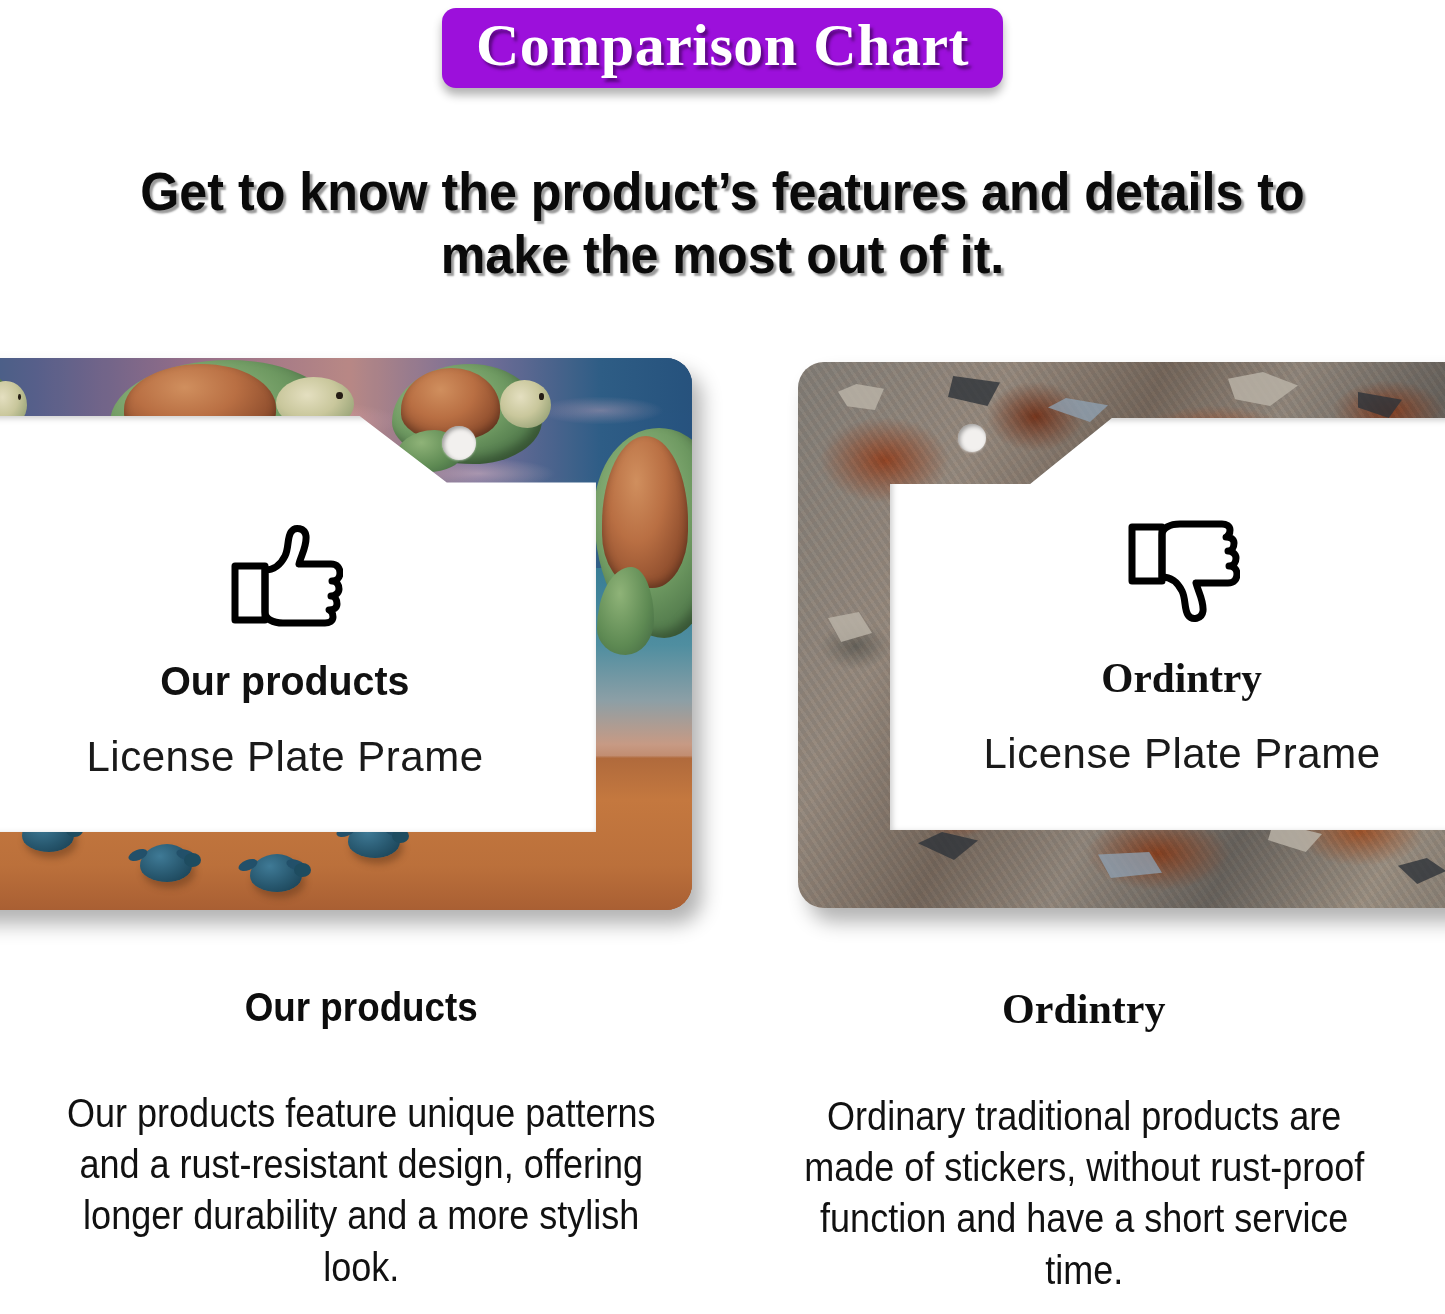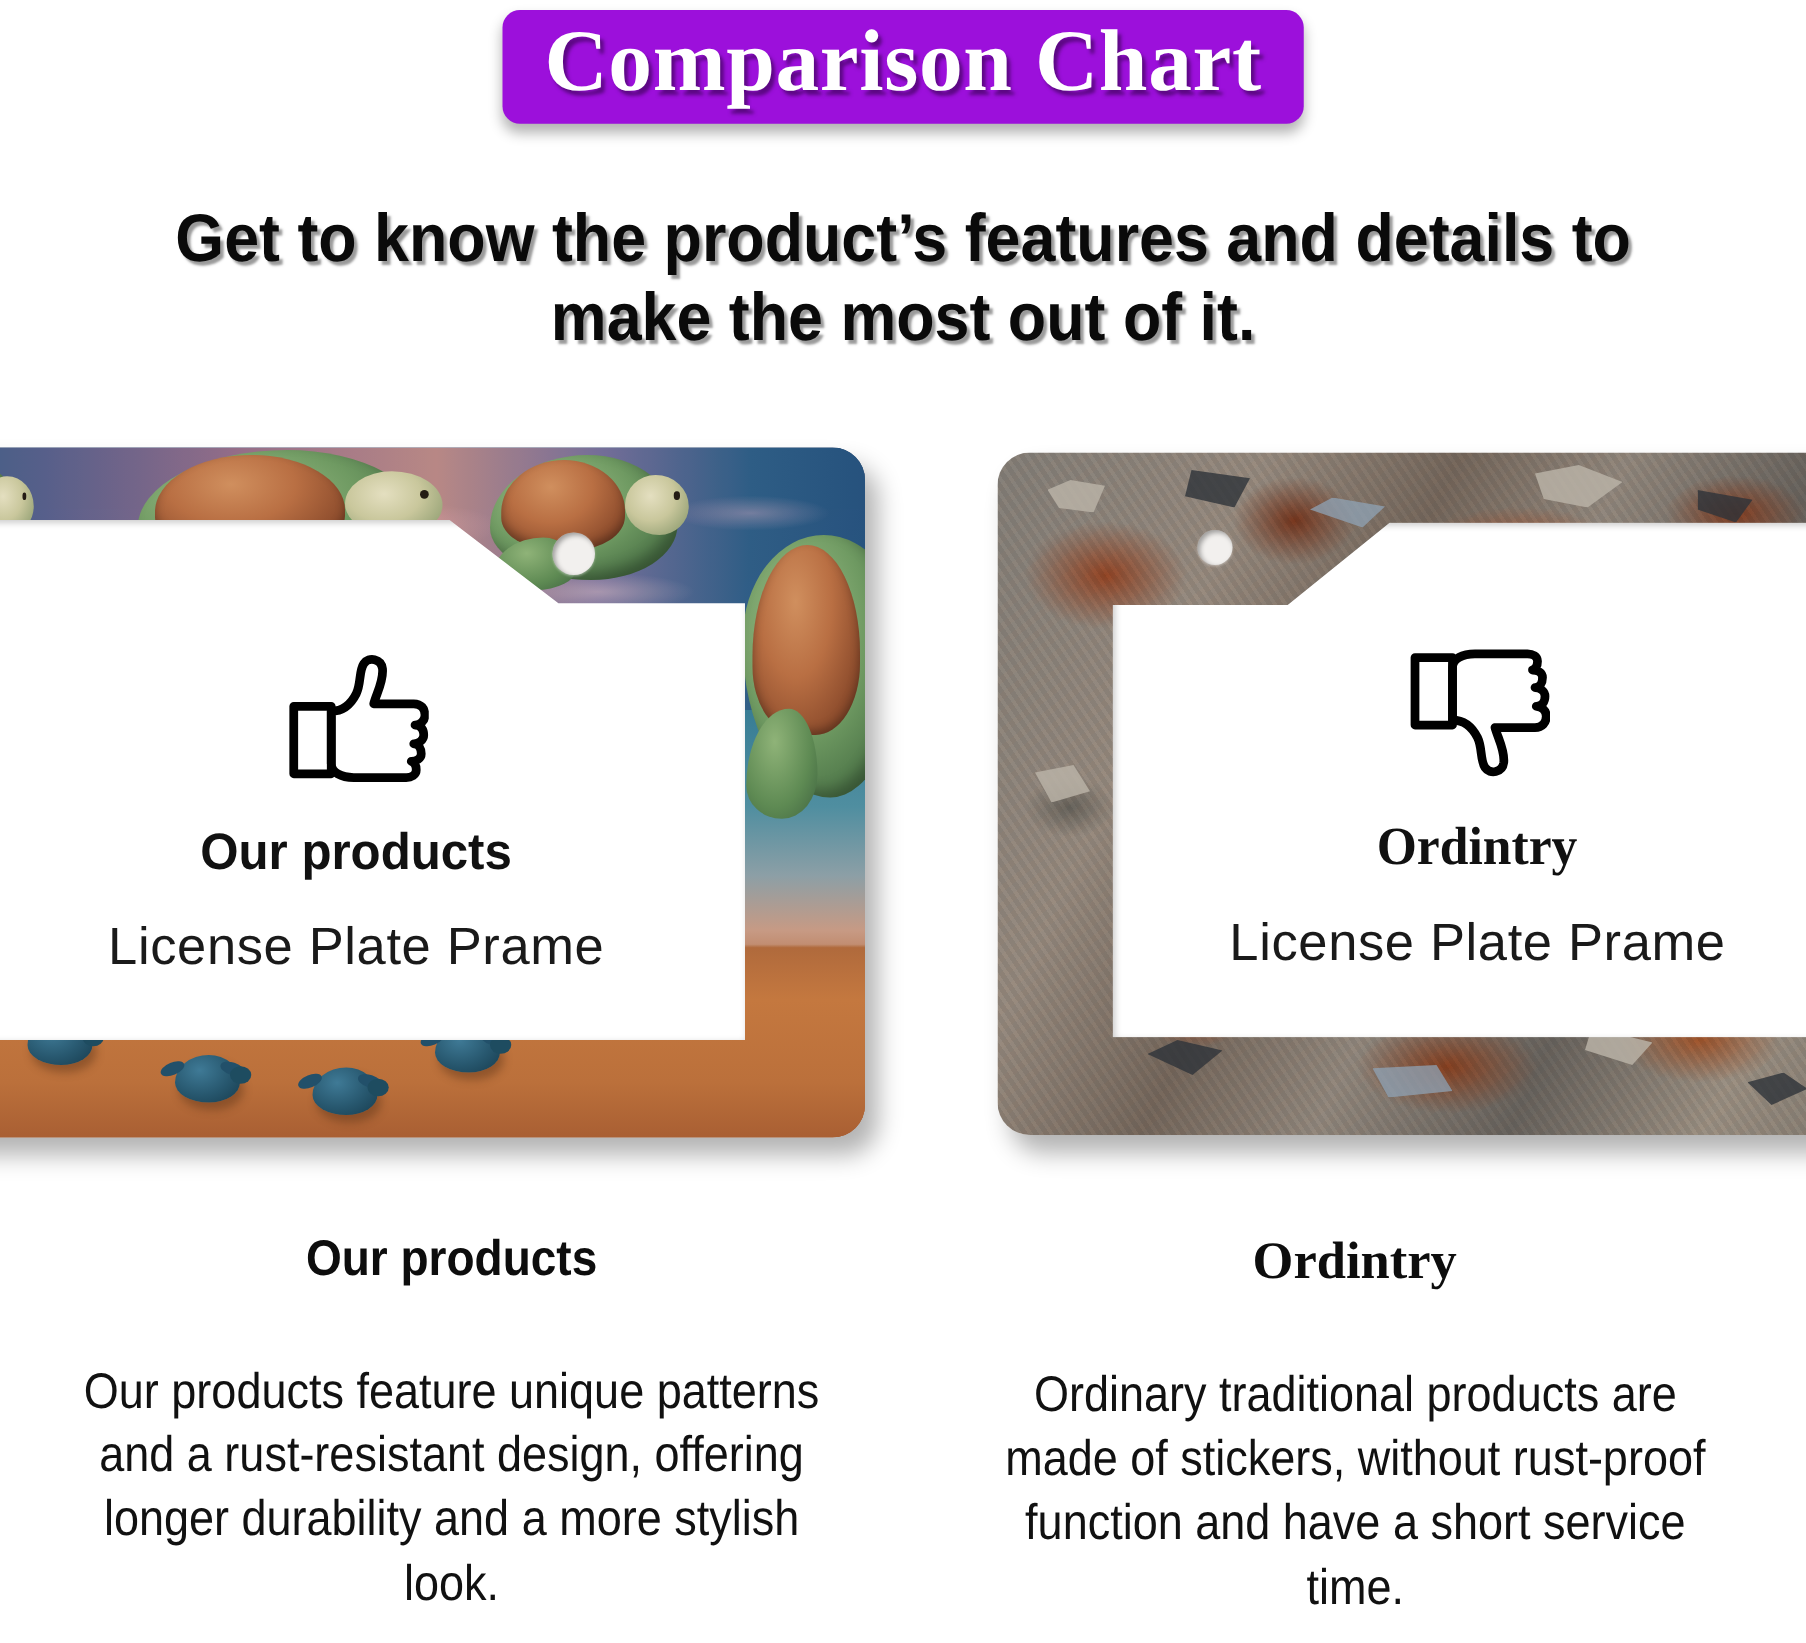--- a/index.html
+++ b/index.html
@@ -19,21 +19,21 @@
   .banner {
     background: #9C10DB;
     border-radius: 14px;
     padding: 6px 34px 12px 34px;
     box-shadow: 0 7px 10px rgba(0,0,0,0.30);
     display: inline-block;
   }
   .banner-title {
     font-family: "Liberation Serif", serif;
     font-weight: bold;
-    font-size: 70px;
+    font-size: 60px;
     line-height: 1.04;
     color: #ffffff;
     letter-spacing: 0.5px;
     text-shadow: 3px 4px 3px rgba(40,0,60,0.55);
     white-space: nowrap;
   }
 
   
   .subtitle {
     position: absolute; left: 0; top: 160px; width: 1445px;

